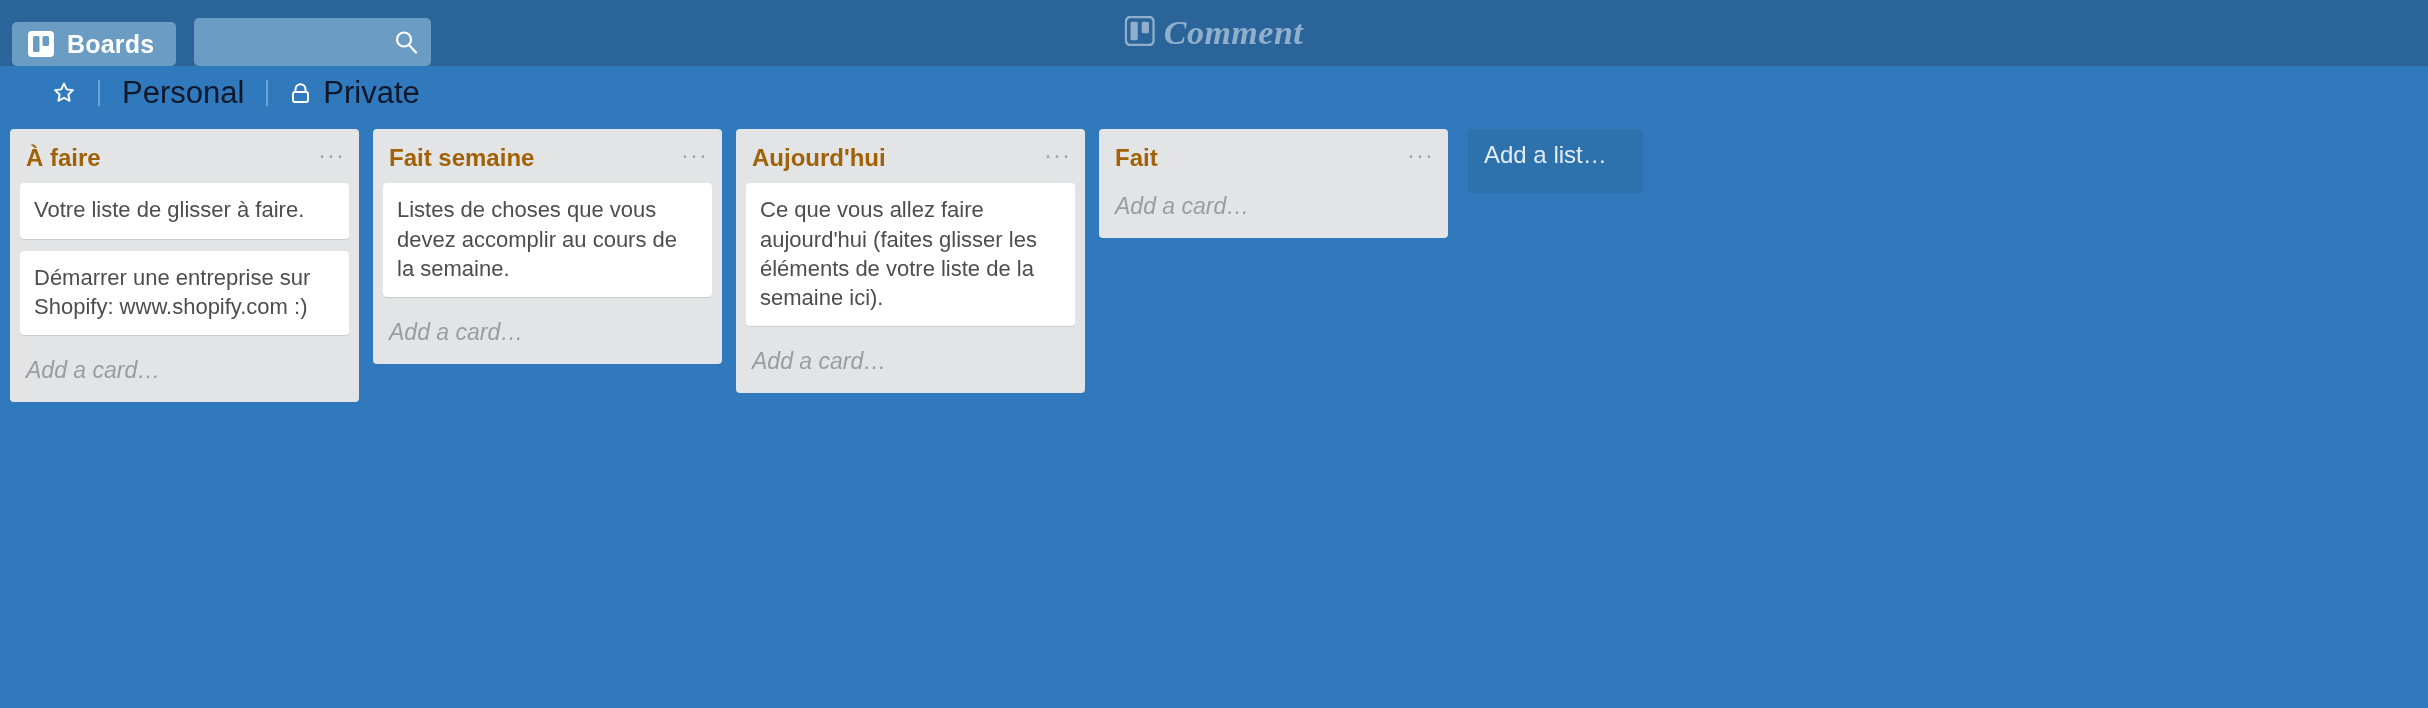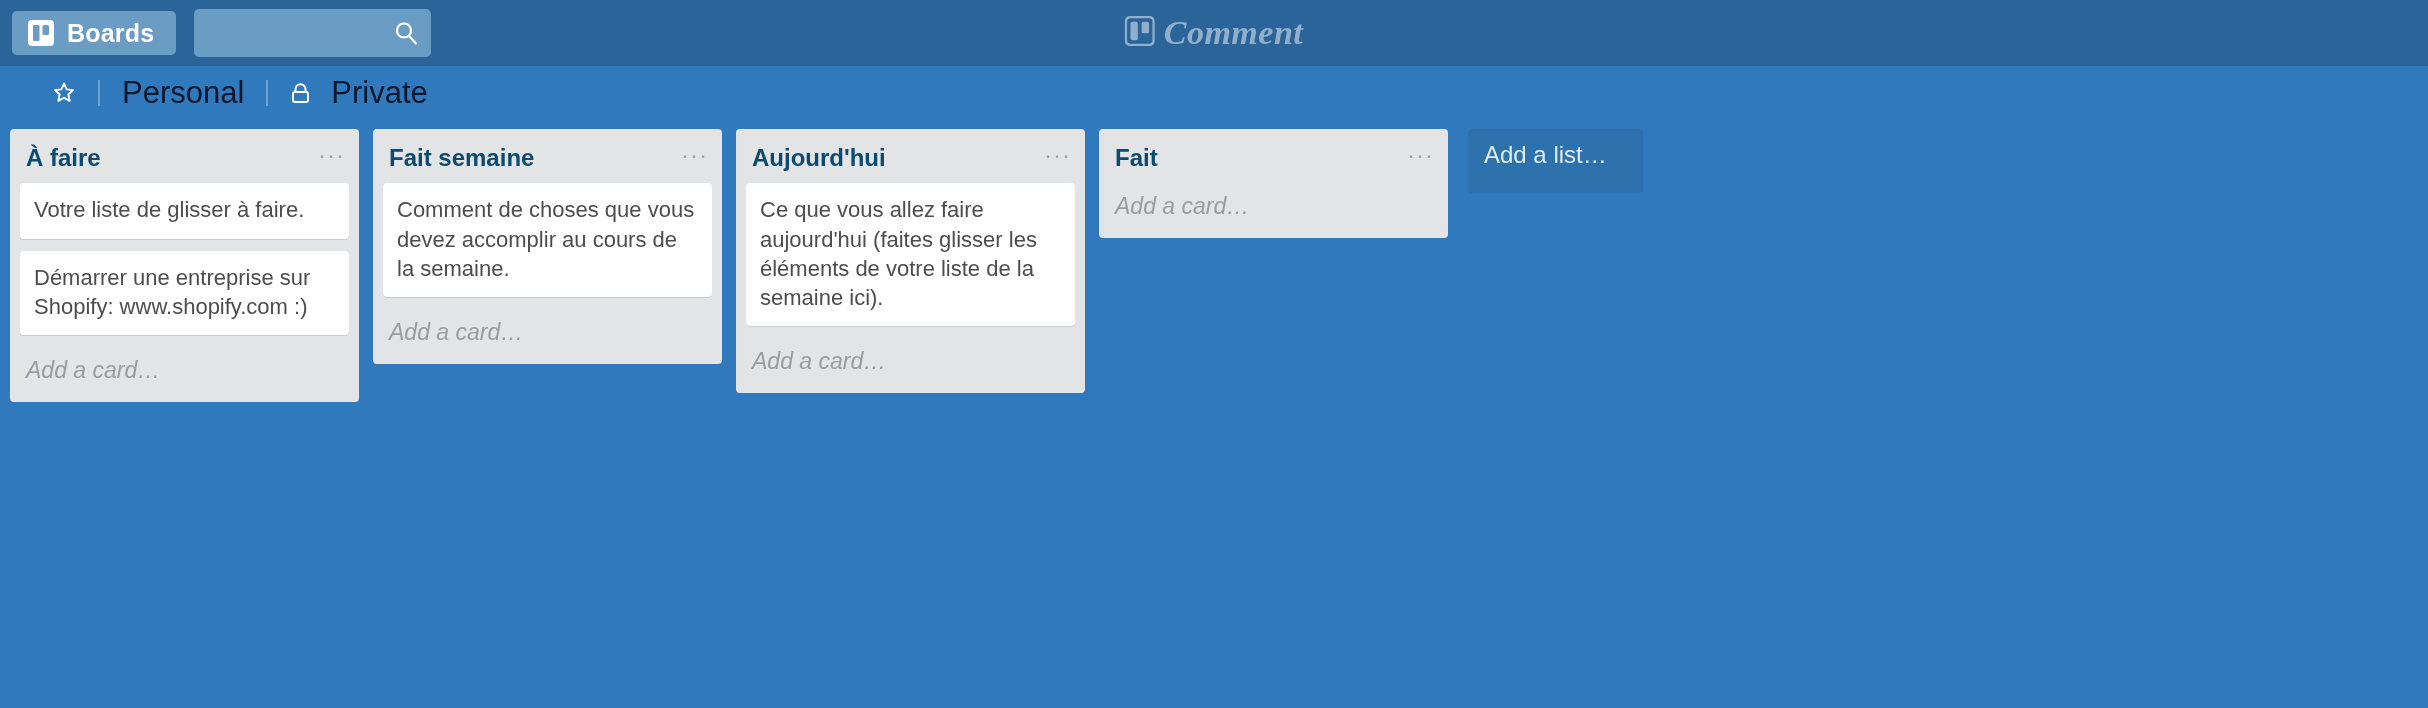--- a/index.html
+++ b/index.html
@@ -14,21 +14,21 @@
     font-family: "Liberation Sans", sans-serif;
     background: #3179bd;
   }
 
   
   #top-header {
     position: relative;
     height: 66px;
     background: #2a6499;
     display: flex;
-    align-items: center;
+    align-items: flex-end;
     padding: 0 12px;
   }
 
   #boards-button {
     display: flex;
     align-items: center;
     gap: 13px;
     height: 44px;
     padding: 0 22px 0 16px;
     background: #6b9dc4;
@@ -139,21 +139,21 @@
   .bar-text {
     color: #0f172a;
     font-size: 31px;
     white-space: nowrap;
     cursor: pointer;
   }
 
   #visibility-group {
     display: flex;
     align-items: center;
-    gap: 20px;
+    gap: 12px;
     cursor: pointer;
   }
 
   #lock-icon { width: 21px; height: 23px; }
 
   
   #board-canvas {
     display: flex;
     align-items: flex-start;
     gap: 14px;
@@ -170,21 +170,21 @@
   }
 
   .list-header {
     display: flex;
     align-items: flex-start;
     justify-content: space-between;
     padding: 16px 14px 12px 16px;
   }
 
   .list-title {
-    color: #0c4a6e;
+    color: #a16207;
     font-size: 24px;
     font-weight: bold;
     line-height: 1.1;
   }
 
   .list-menu-icon {
     color: #a0a4a8;
     font-size: 24px;
     line-height: 0.7;
     letter-spacing: 1px;
@@ -309,21 +309,21 @@
     </div>
     <div class="add-card">Add a card…</div>
   </div>
 
   <div class="list">
     <div class="list-header">
       <span class="list-title">Fait semaine</span>
       <span class="list-menu-icon">···</span>
     </div>
     <div class="cards">
-      <div class="card">Comment de choses que vous devez accomplir au cours de la semaine.</div>
+      <div class="card">Listes de choses que vous devez accomplir au cours de la semaine.</div>
     </div>
     <div class="add-card">Add a card…</div>
   </div>
 
   <div class="list">
     <div class="list-header">
       <span class="list-title">Aujourd'hui</span>
       <span class="list-menu-icon">···</span>
     </div>
     <div class="cards">

